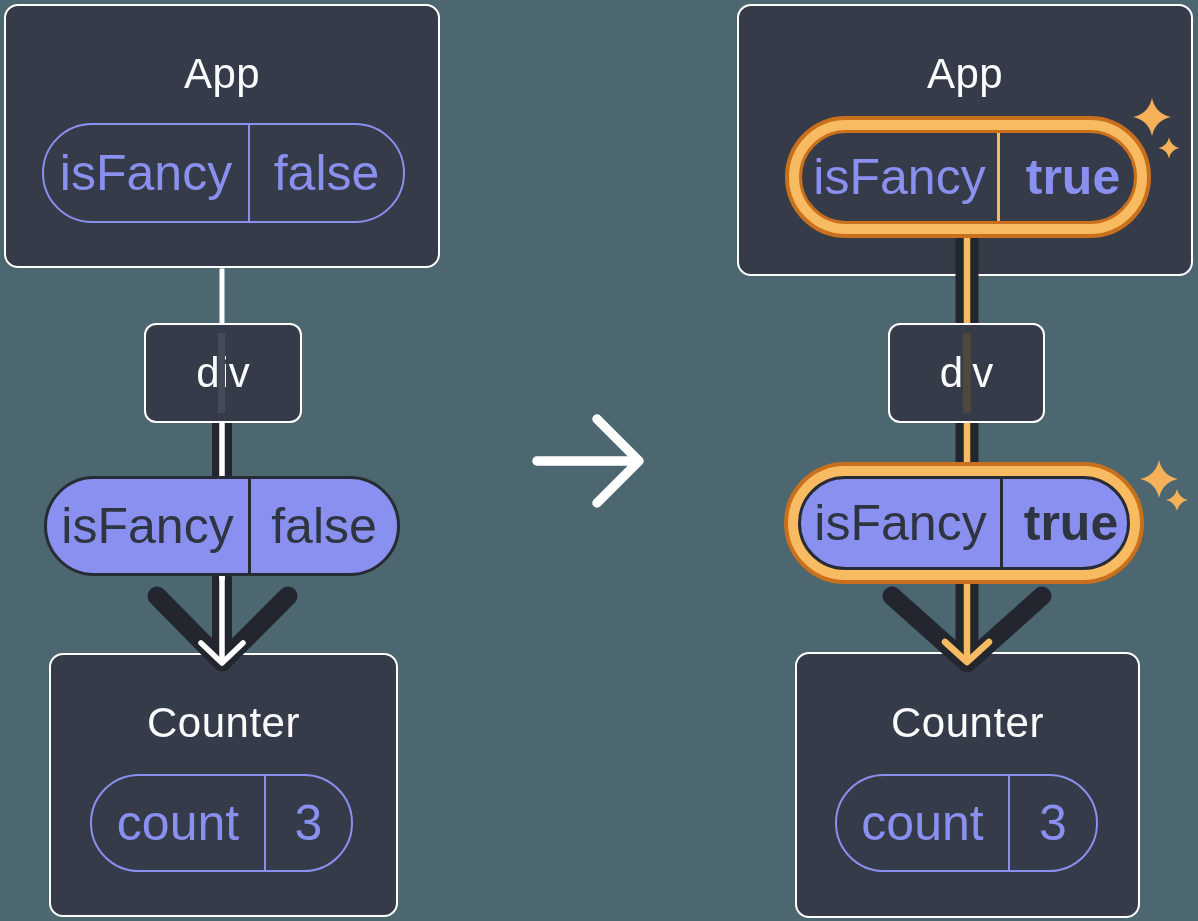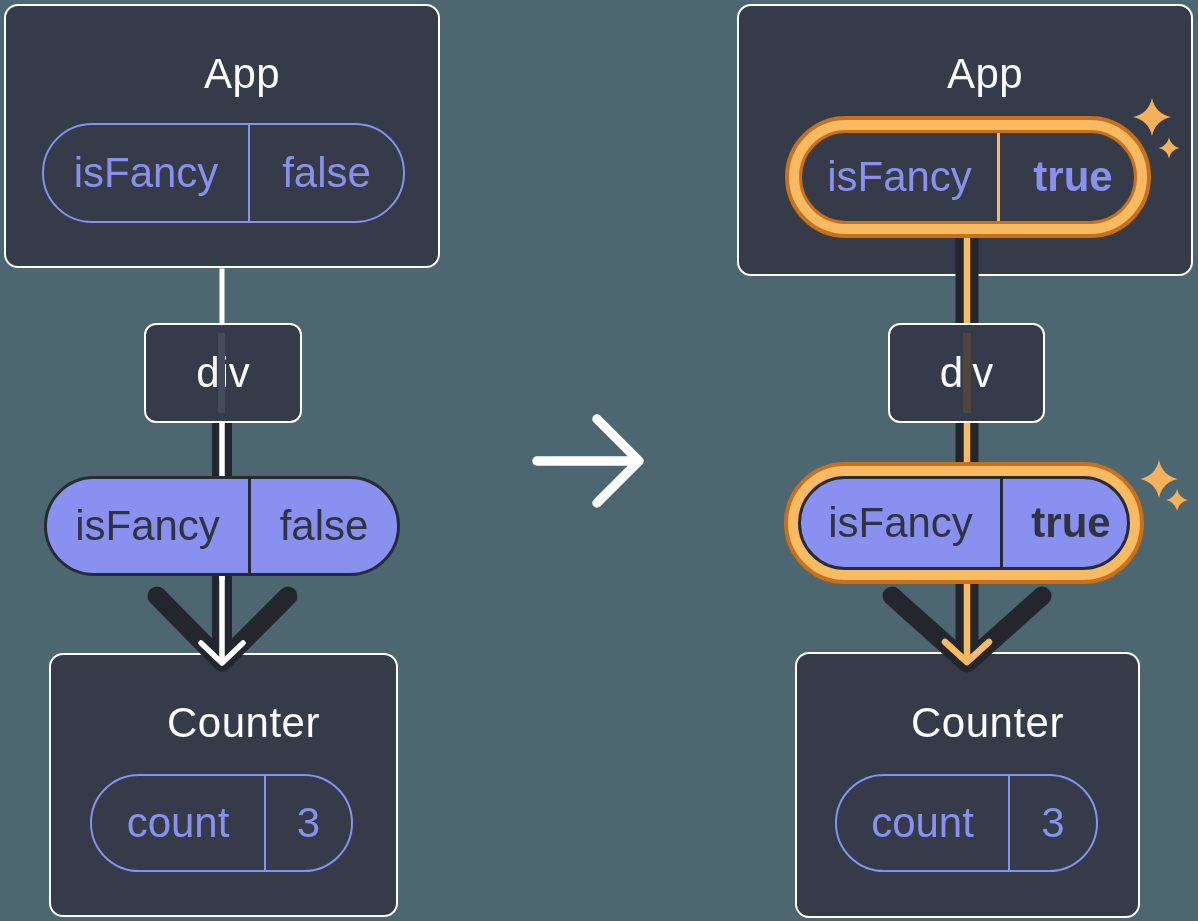--- a/index.html
+++ b/index.html
@@ -17,30 +17,30 @@
   .stage{
     position:relative;width:1198px;height:921px;background:var(--bg);
     overflow:hidden;font-family:"Liberation Sans",sans-serif;
   }
   .box{
     position:absolute;background:var(--boxfill);
     border:2.5px solid #fff;border-radius:14px;box-sizing:border-box;
   }
   .title{
     position:absolute;color:var(--white);font-size:42px;font-weight:500;
-    text-align:center;line-height:42px;letter-spacing:.5px;margin-left:20px;
+    text-align:center;line-height:42px;letter-spacing:.5px;
   }
   .divbox{
     position:absolute;background:var(--boxfill);
     border:2.5px solid #fff;border-radius:12px;box-sizing:border-box;
     display:flex;align-items:center;justify-content:center;
     color:var(--white);font-size:42px;font-weight:500;
   }
   .pill{position:absolute;display:flex;border-radius:999px;box-sizing:border-box;}
-  .seg{display:flex;align-items:center;justify-content:center;font-size:42px;box-sizing:border-box;}
+  .seg{display:flex;align-items:center;justify-content:center;font-size:50px;box-sizing:border-box;}
   .seg2{flex:1;}
   .pill.outline{border:2px solid var(--purple);color:var(--purple);}
   .pill.outline .seg2{border-left:2px solid var(--purple);}
   .pill.solid{background:var(--purple);border:3px solid #272B33;color:var(--darktext);}
   .pill.solid .seg2{border-left:3px solid #272B33;}
   .hl{
     position:absolute;background:var(--olight);border:4px solid var(--odark);
     border-radius:999px;padding:10px;box-sizing:border-box;
   }
   .hl .pill{position:relative;width:100%;height:100%;left:0;top:0;}

